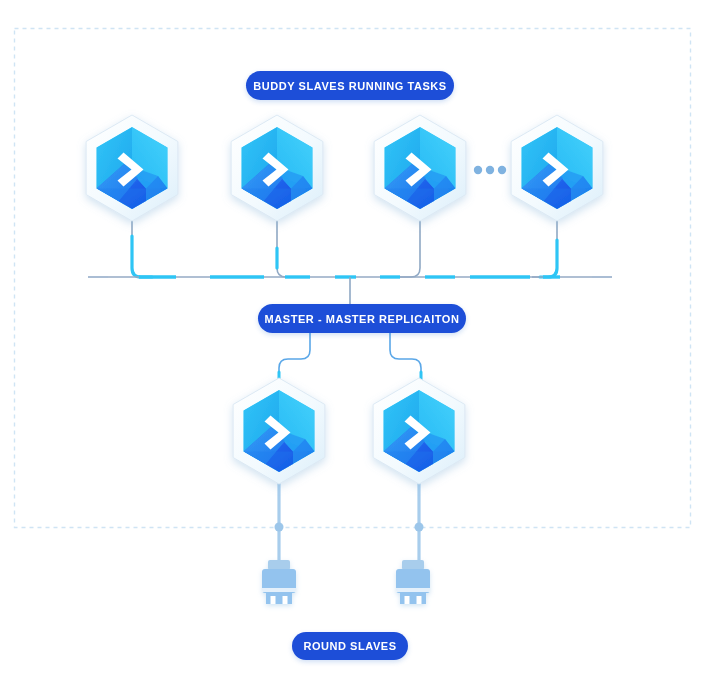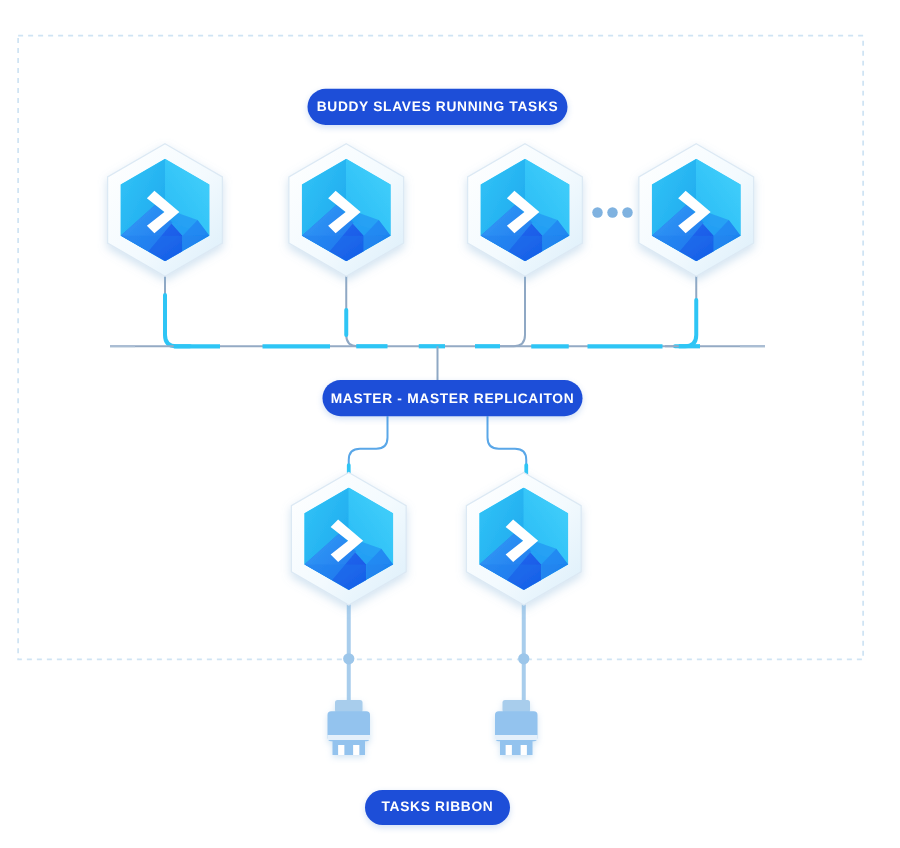--- a/index.html
+++ b/index.html
@@ -216,15 +216,15 @@
       <circle cx="478" cy="170" r="4.2"></circle>
       <circle cx="490" cy="170" r="4.2"></circle>
       <circle cx="502" cy="170" r="4.2"></circle>
     </g>
   </svg>
 
   <div class="pill" id="pill-slaves">BUDDY SLAVES RUNNING TASKS</div>
 
   <div class="pill" id="pill-master">MASTER - MASTER REPLICAITON</div>
 
-  <div class="pill" id="pill-ribbon">TASKS RIBBON</div>
+  <div class="pill" id="pill-ribbon">ROUND SLAVES</div>
 
 </div>
 
 </body></html>

